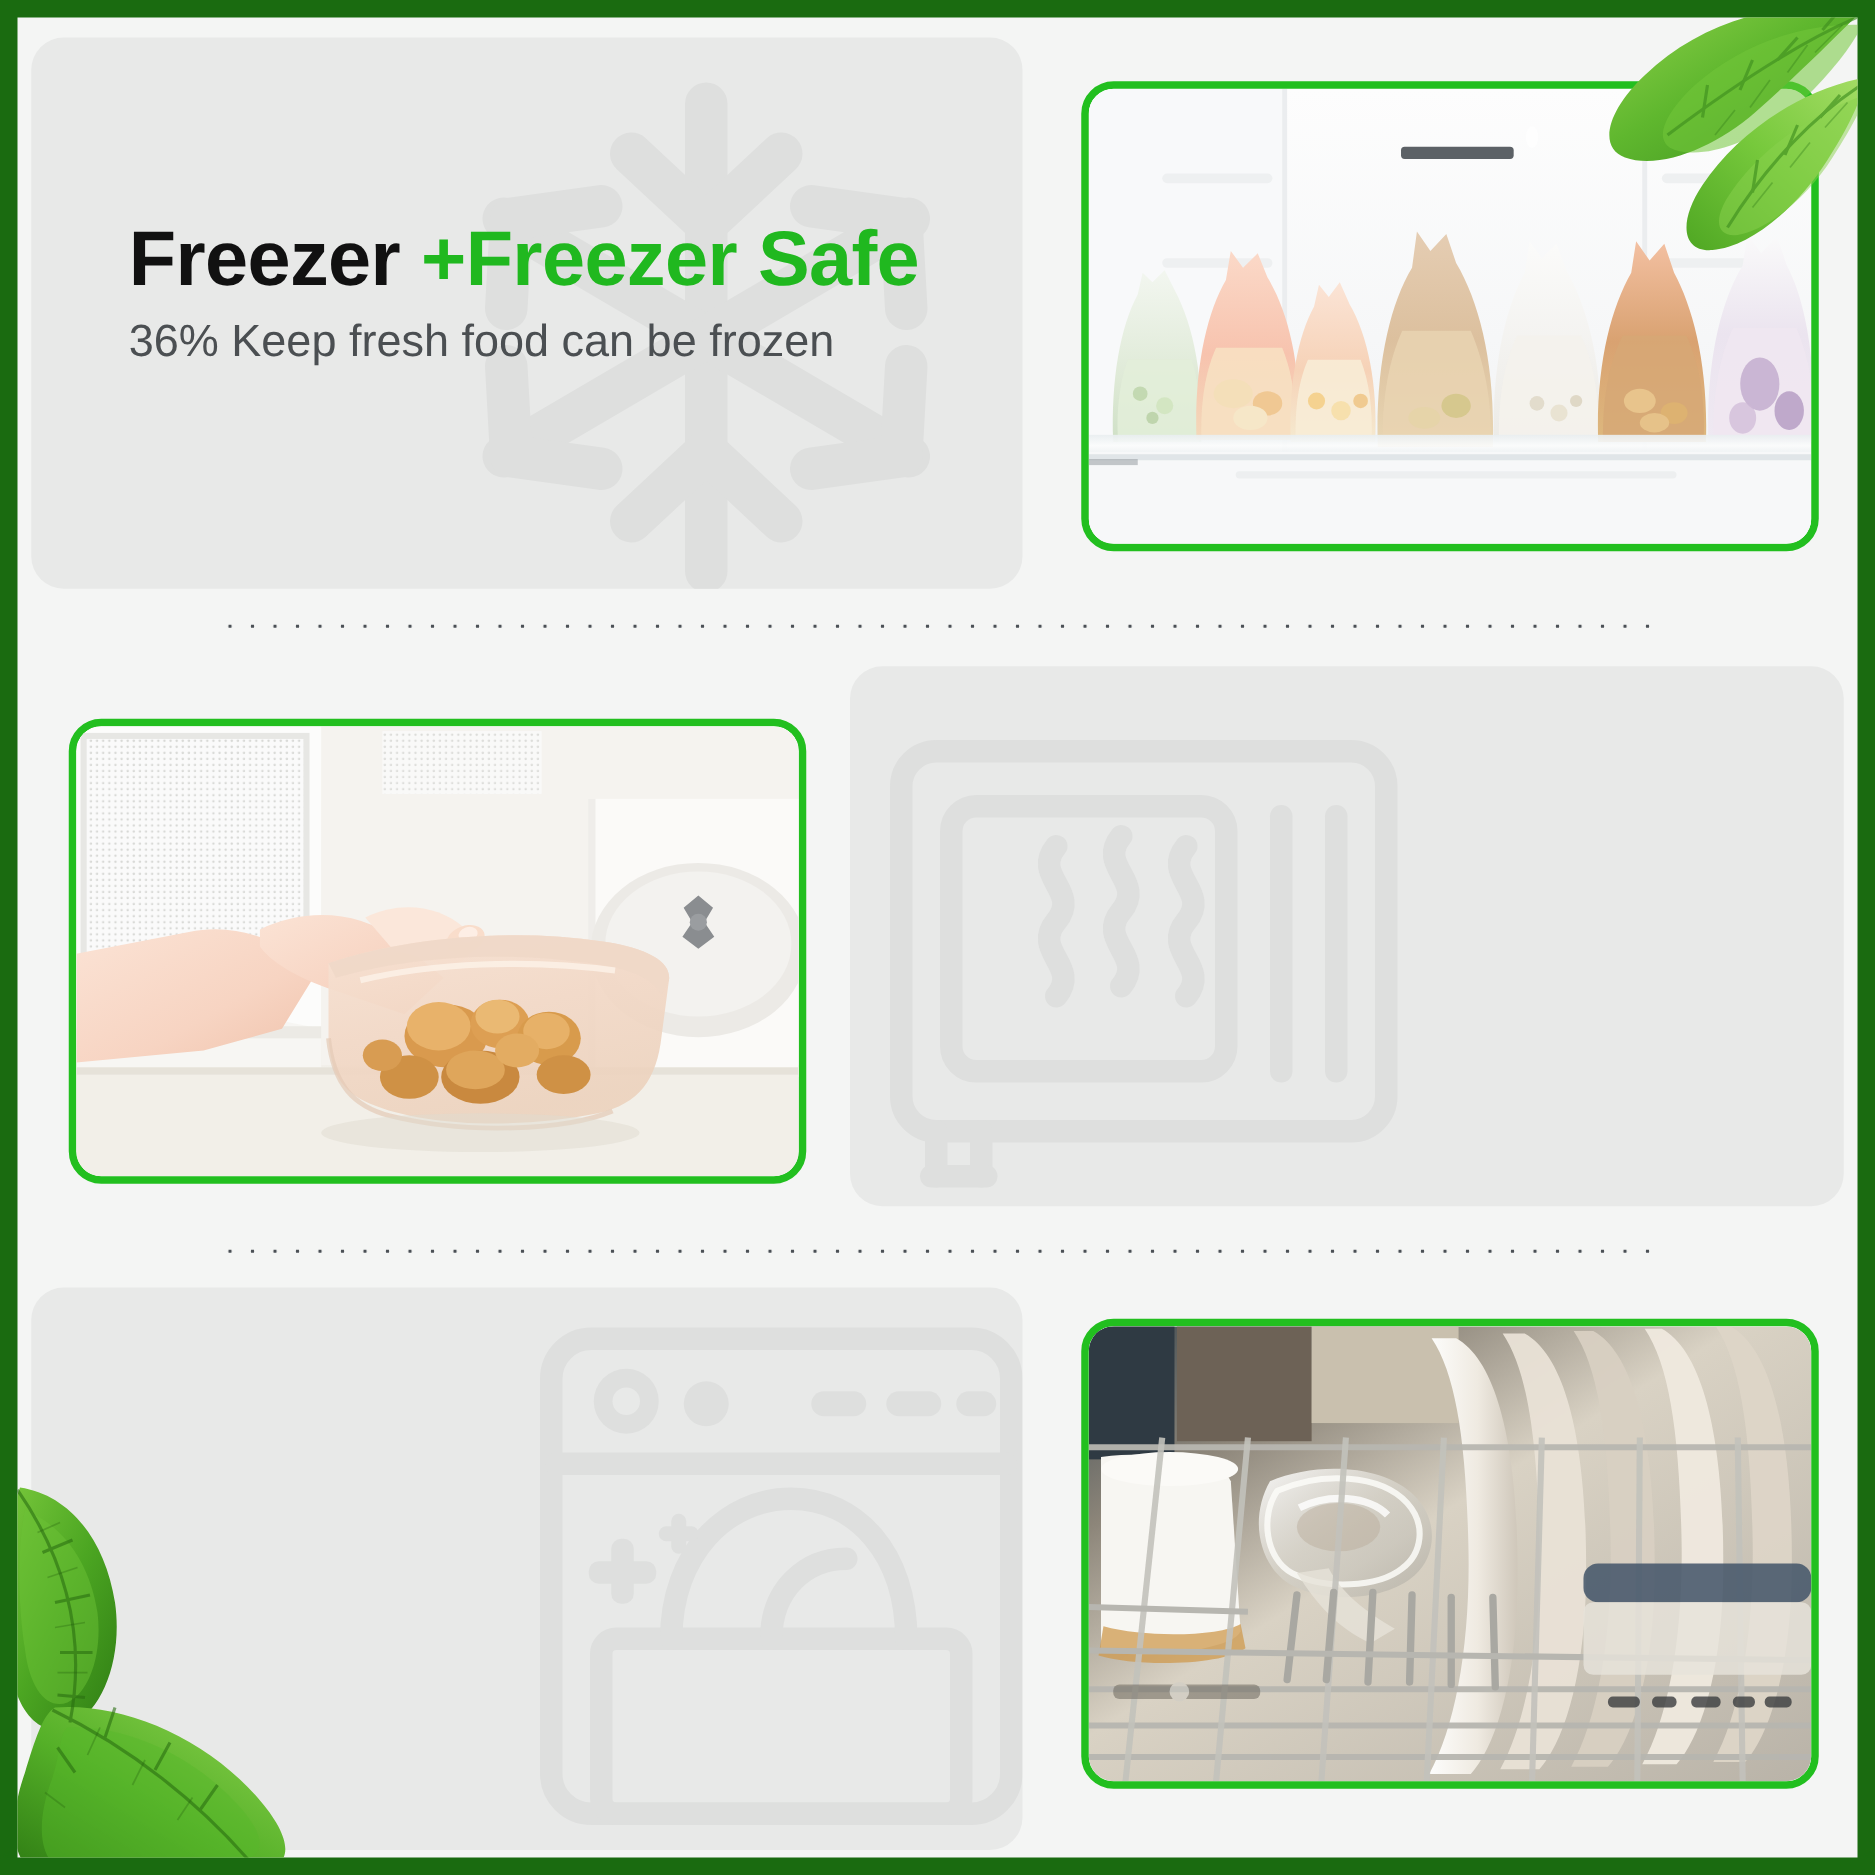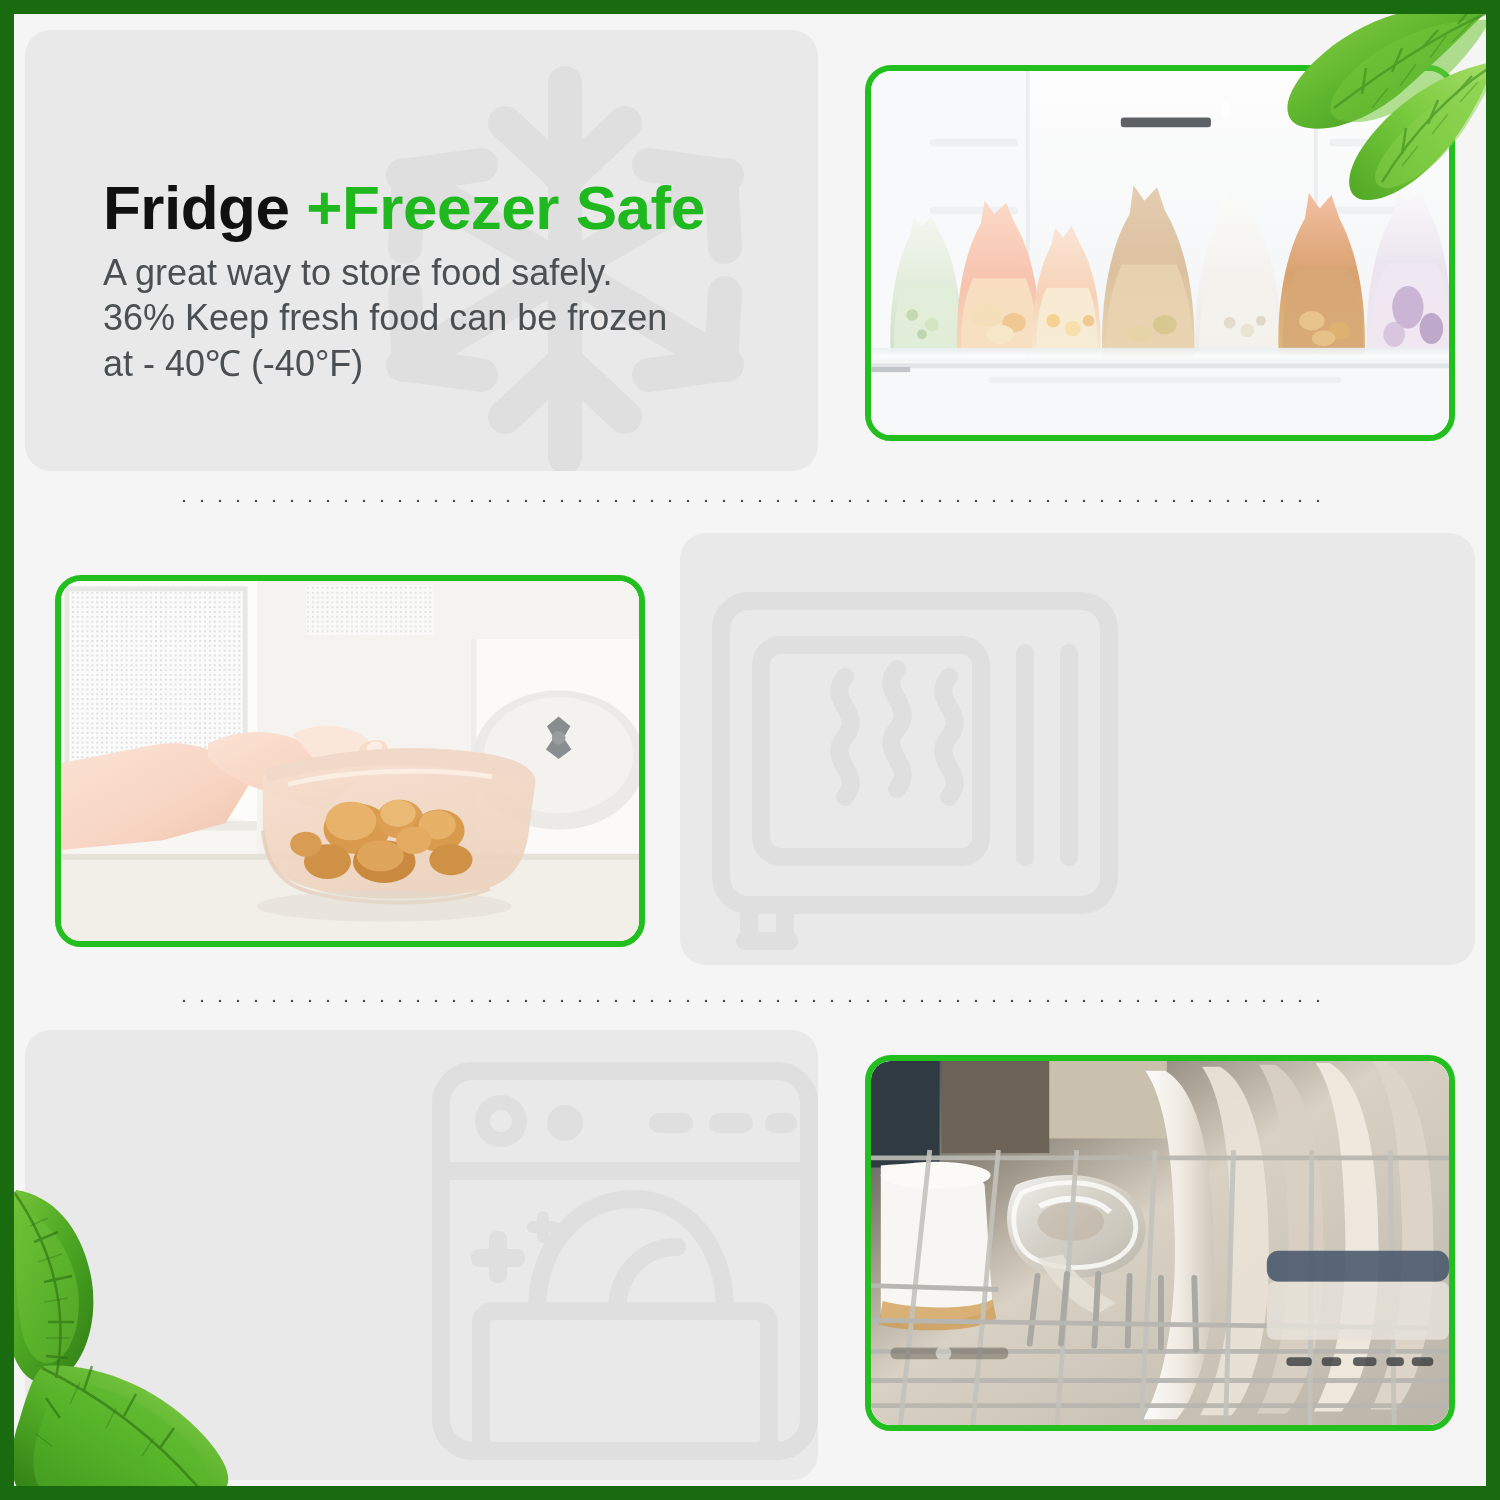--- a/index.html
+++ b/index.html
@@ -108,27 +108,25 @@
           <polyline points="70,34 100,62 130,34"></polyline>
           <polyline points="70,181 100,153 130,181"></polyline>
           <polyline points="20,96 22,60 58,55"></polyline>
           <polyline points="180,119 178,155 142,160"></polyline>
           <polyline points="20,119 22,155 58,160"></polyline>
           <polyline points="180,96 178,60 142,55"></polyline>
         </g>
       </svg>
 
       <div class="txt txt-fridge">
-        <div class="headline"><span>Fridge</span>
+        <div class="headline"><span>Freezer</span>
           <span class="accent">+Freezer Safe</span>
         </div>
         <div class="body">
-          <div>A great way to store food safely.</div>
           <div>36% Keep fresh food can be frozen</div>
-          <div>at - 40℃  (-40°F)</div>
         </div>
       </div>
     </div>
 
     <div class="photo photo-fridge">
       <div class="photo-inner">
         <svg viewBox="0 0 590 376" width="100%" height="100%" preserveAspectRatio="none">
           <defs>
             <linearGradient id="fr-wall" x1="0" y1="0" x2="0" y2="1">
               <stop offset="0%" stop-color="#fdfdfd"></stop>

